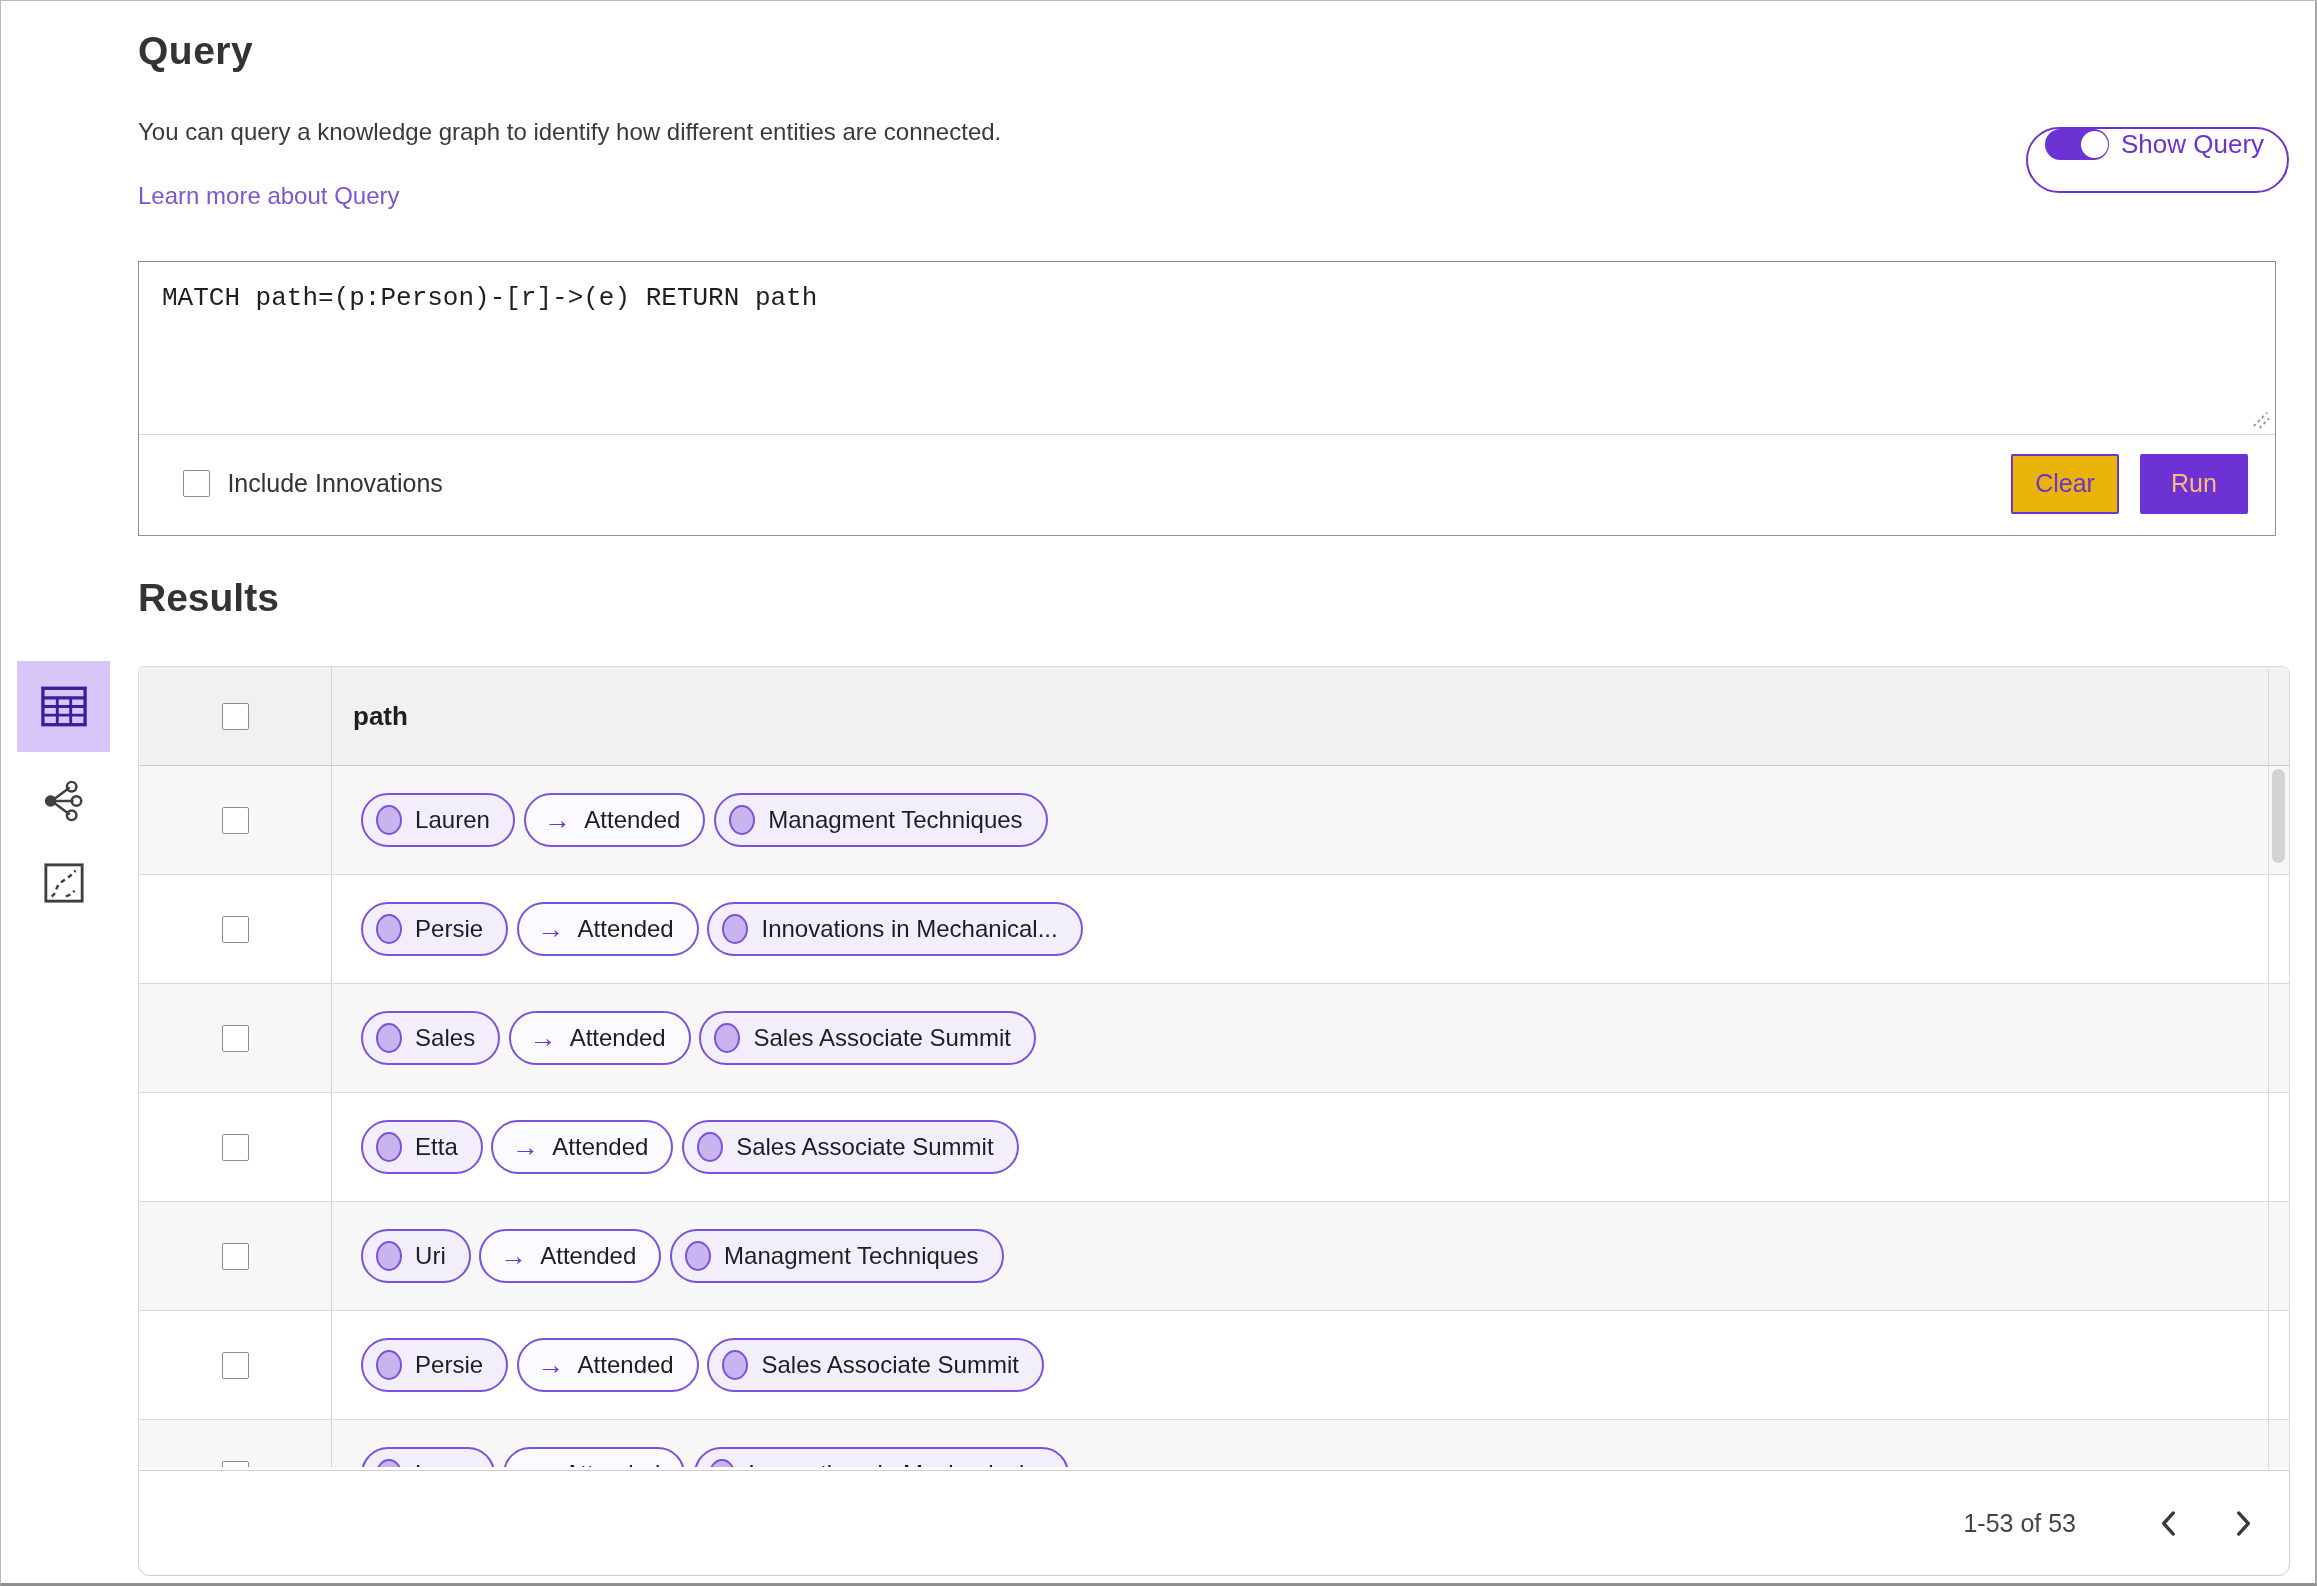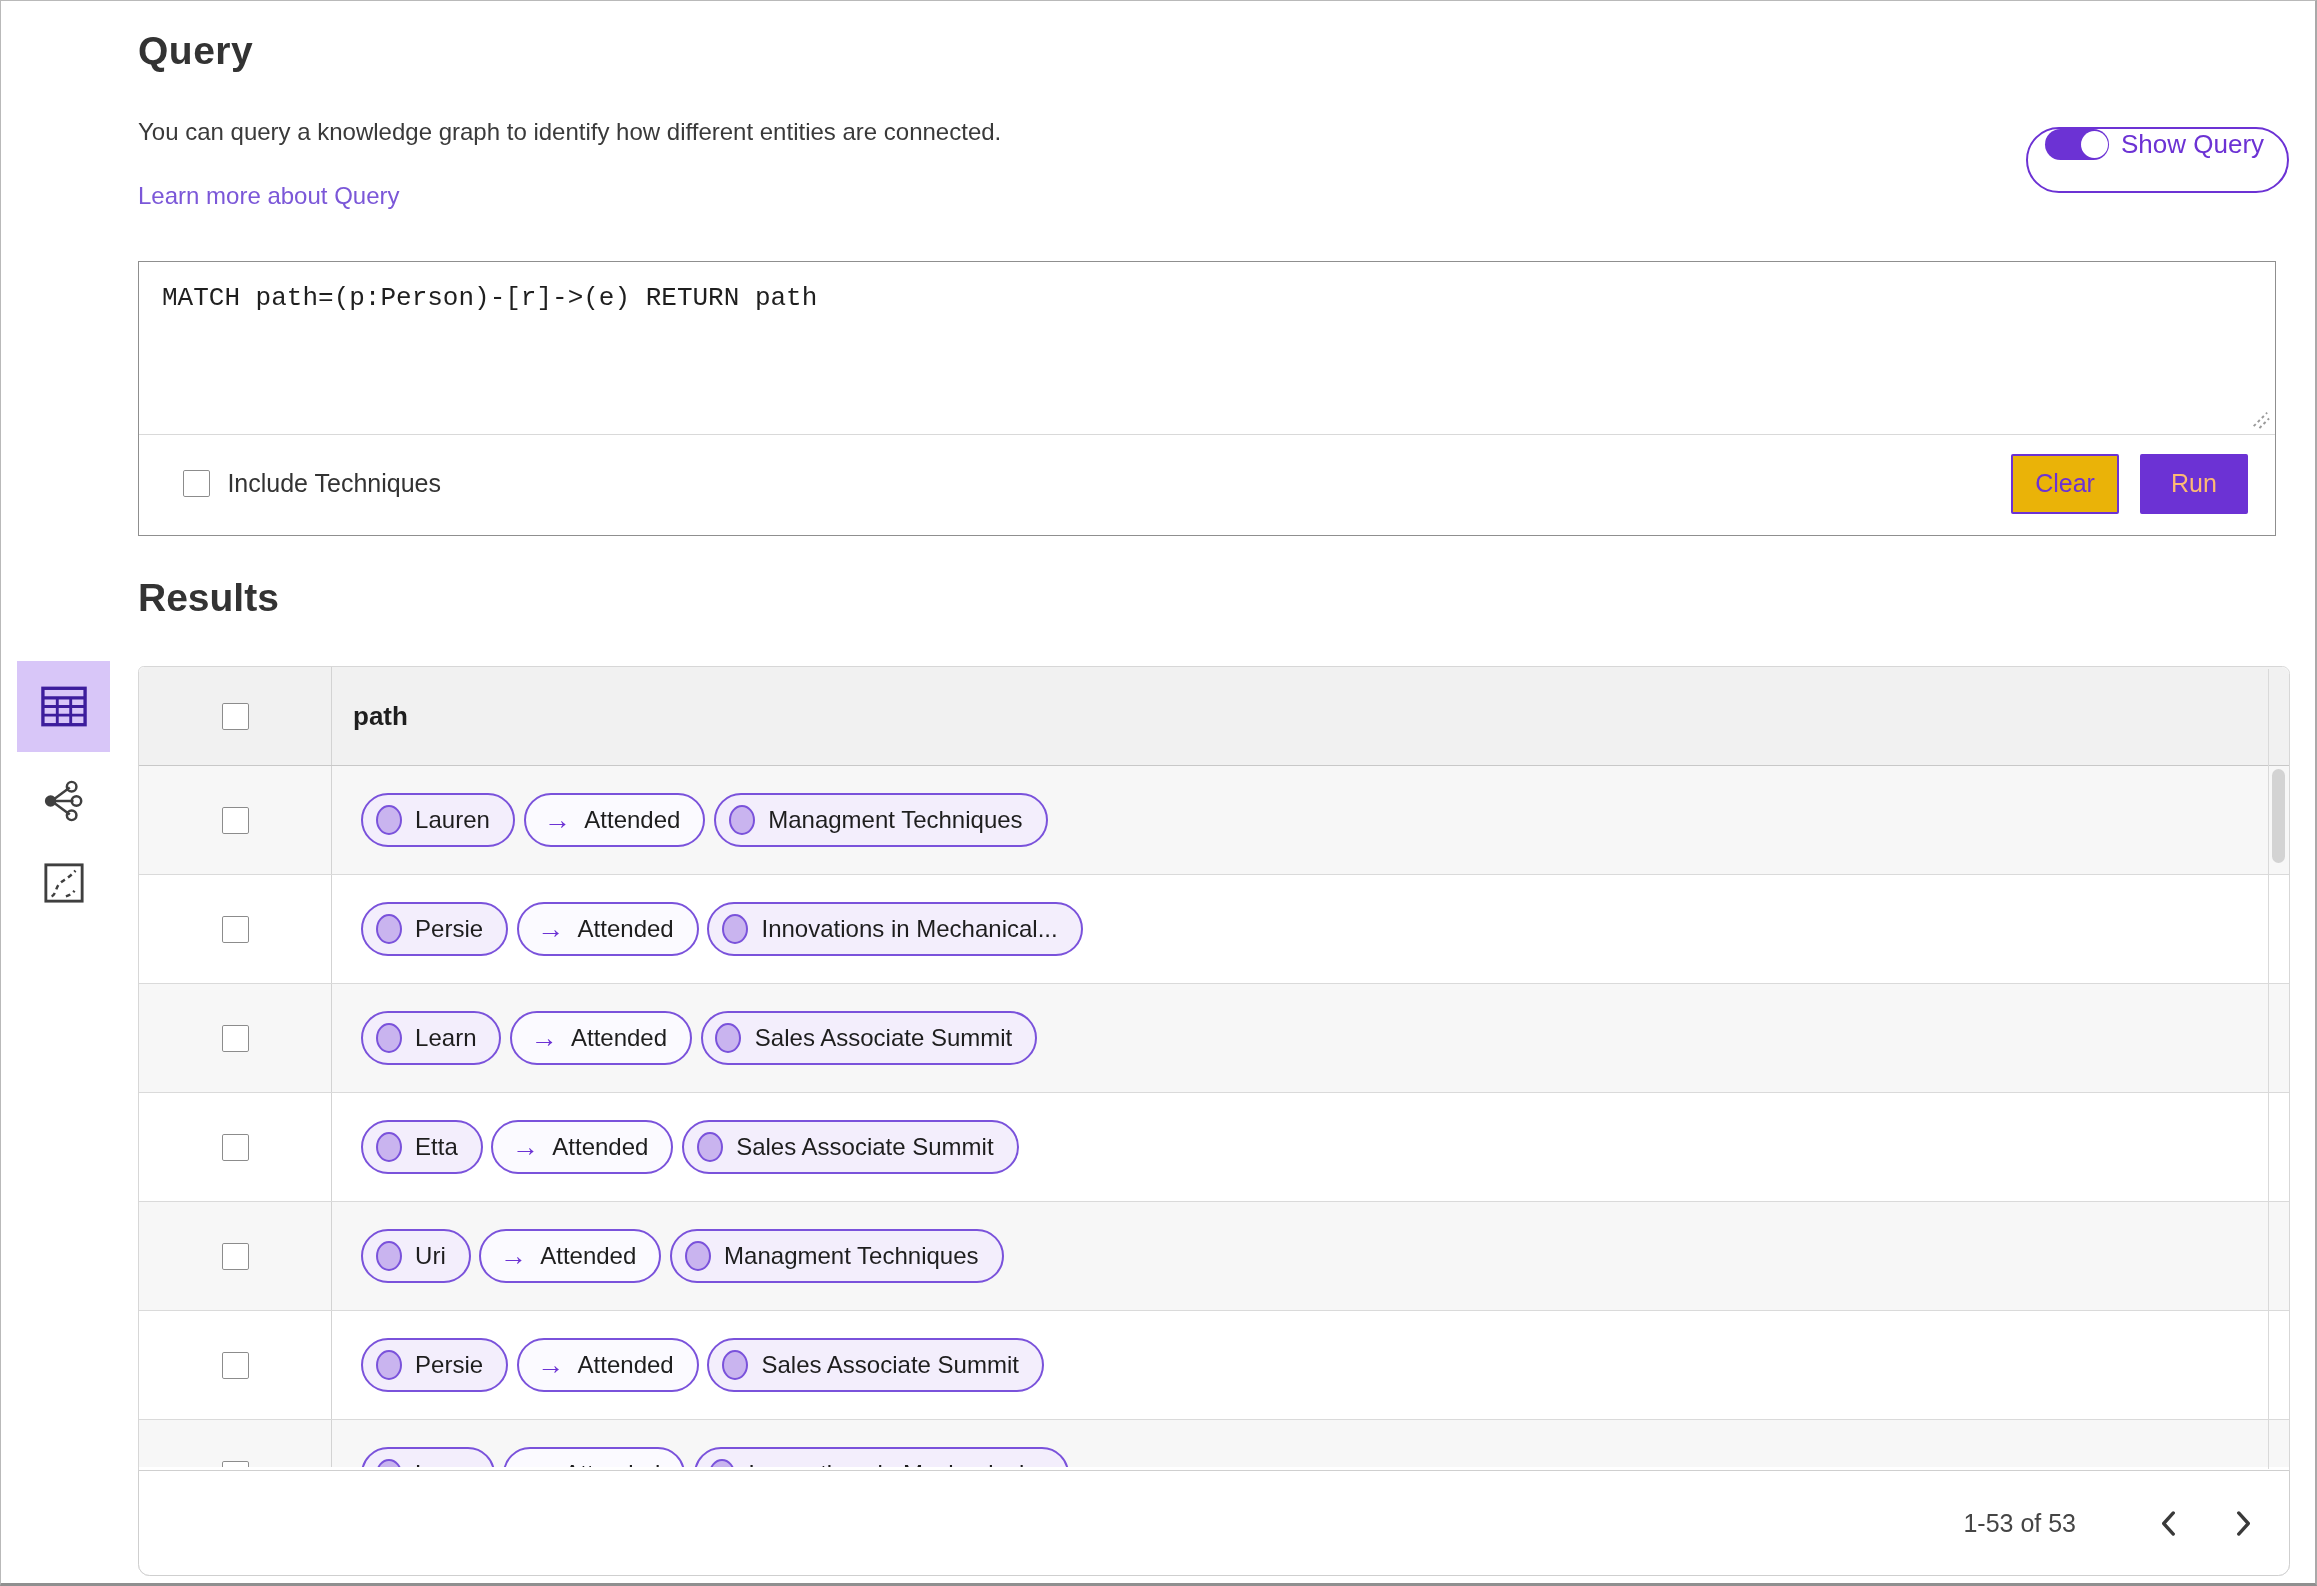--- a/index.html
+++ b/index.html
@@ -95,21 +95,21 @@
   <div class="query-input">
     <pre>MATCH path=(p:Person)-[r]-&gt;(e) RETURN path</pre>
     <svg class="resize-handle" width="25" height="25" viewBox="0 0 26 26">
       <line x1="8" y1="22" x2="22" y2="8" stroke="#9a9a9a" stroke-width="2" stroke-dasharray="3,3"></line>
       <line x1="14" y1="24" x2="24" y2="14" stroke="#9a9a9a" stroke-width="2" stroke-dasharray="3,3"></line>
     </svg>
   </div>
   <div class="query-footer">
     <label class="prov">
       <span class="checkbox"></span>
-      <span>Include Techniques</span>
+      <span>Include Innovations</span>
     </label>
     <div class="q-btns">
       <button class="btn btn-clear">Clear</button>
       <button class="btn btn-run">Run</button>
     </div>
   </div>
 </div>
 
 <div class="r-title">Results</div>
 
@@ -198,21 +198,21 @@
       </div>
     </div>
 
     <div class="trow alt">
       <div class="col-check">
           <span class="checkbox"></span>
         </div>
       <div class="col-path cells">
         <span class="pill node">
             <span class="dot"></span>
-            <span>Learn</span>
+            <span>Sales</span>
           </span>
         <span class="pill edge">
             <span class="arrow">→</span>
             <span>Attended</span>
           </span>
         <span class="pill node">
             <span class="dot"></span>
             <span>Sales Associate Summit</span>
           </span>
       </div>

